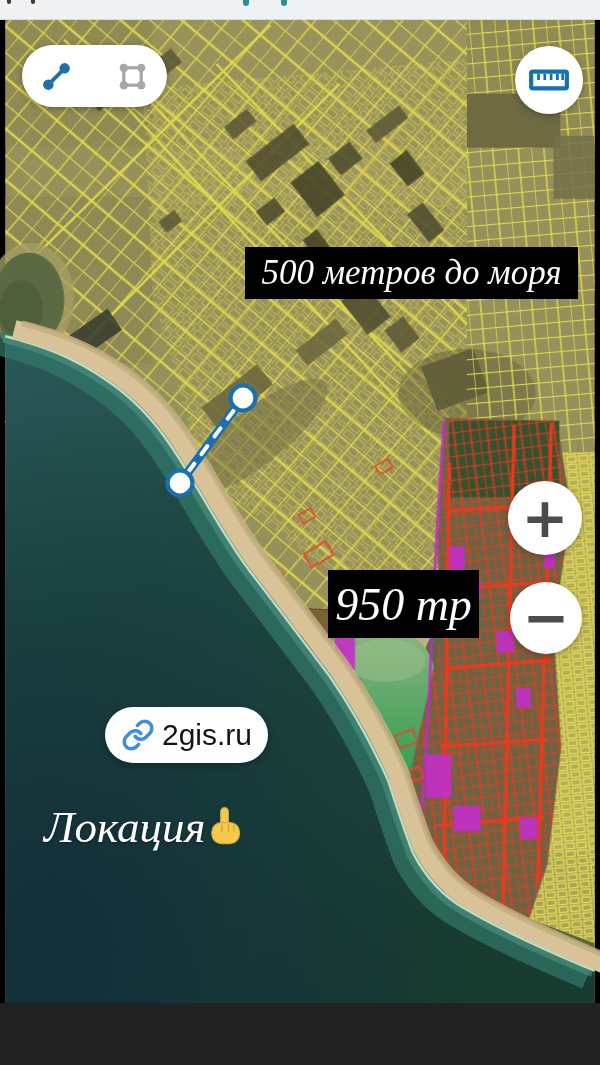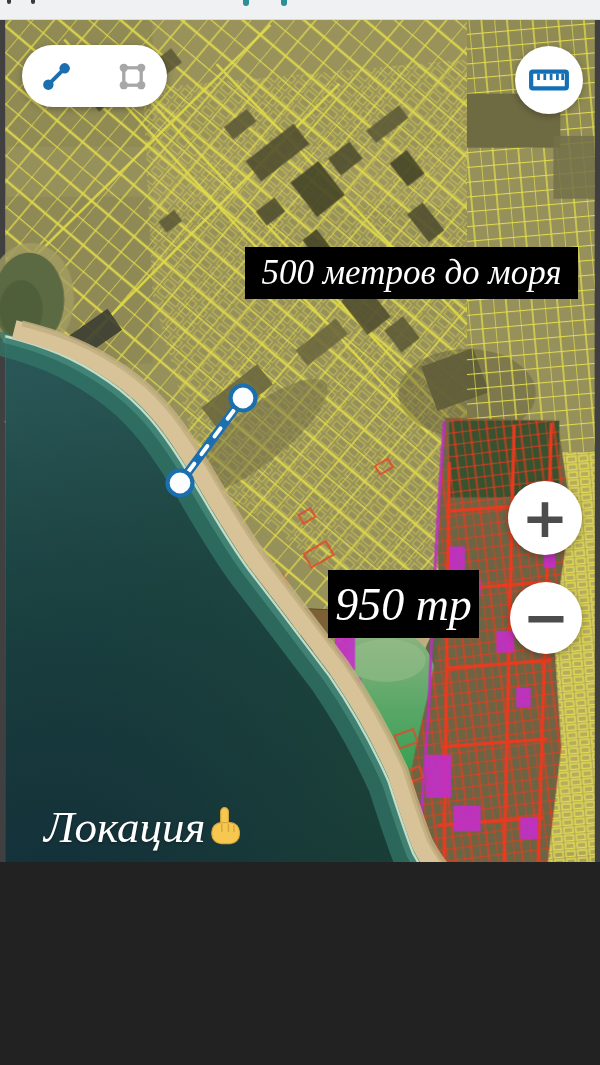--- a/index.html
+++ b/index.html
@@ -1,17 +1,17 @@
 <!DOCTYPE html>
 <html><head>
 <meta charset="utf-8">
 <style>
   html,body{margin:0;padding:0;background:#222;}
-  .screen{position:relative;width:600px;height:862px;overflow:hidden;
-          font-family:"Liberation Sans",sans-serif;background:#404040;}
+  .screen{position:relative;width:600px;height:1003px;overflow:hidden;
+          font-family:"Liberation Sans",sans-serif;background:#000000;}
   
   .topbar{position:absolute;top:0;left:0;width:600px;height:19px;background:#eff1f3;
           border-bottom:1px solid #d7d9dc;z-index:5;}
   .speck{position:absolute;top:0;}
   .speck.dark{width:4px;height:4px;background:#3a3a3a;border-radius:0 0 2px 2px;}
   .speck.teal{width:6px;height:6px;background:#2d8e96;border-radius:0 0 3px 3px;}
   
   .map{position:absolute;top:19px;left:0;z-index:1;display:block;}
   
   .overlay{position:absolute;top:0;left:0;width:600px;height:1065px;z-index:2;}
@@ -245,20 +245,27 @@
   <div class="blabel l500">500 метров до моря</div>
   <div class="blabel l950">950 тр</div>
 
   <button class="round zoom-in">
     <span class="zoomglyph">+</span>
   </button>
   <button class="round zoom-out">
     <span class="zoomglyph">−</span>
   </button>
 
+  <div class="pill gis">
+    <svg viewBox="0 0 24 24" width="34" height="34" fill="none" stroke="#3f8ce0" stroke-width="2.5" stroke-linecap="round" stroke-linejoin="round">
+      <path d="M10 13a5 5 0 0 0 7.54.54l2.83-2.83a5 5 0 0 0-7.07-7.07L11.6 5.34"></path>
+      <path d="M14 11a5 5 0 0 0-7.54-.54L3.63 13.3a5 5 0 0 0 7.07 7.07l1.7-1.71"></path>
+    </svg>
+    <span>2gis.ru</span>
+  </div>
 
   <div class="loc">
     <span>Локация</span>
     <span style="display:flex" aria-label="👆">
       <svg viewBox="0 0 34 38" width="38" height="42">
         <path d="M14,5 a3.5,3.5 0 0 1 7,0 L21,18 L14,18 Z" fill="#f6c84f" stroke="#d9a83c" stroke-width="1"></path>
         <rect x="6" y="15" width="25" height="19" rx="8.5" fill="#f6c84f" stroke="#d9a83c" stroke-width="1"></rect>
         <path d="M15,17 v6 M21,17 v6 M26,18 v5" stroke="#d9a83c" stroke-width="1.4" fill="none" stroke-linecap="round"></path>
       </svg>
     </span>

